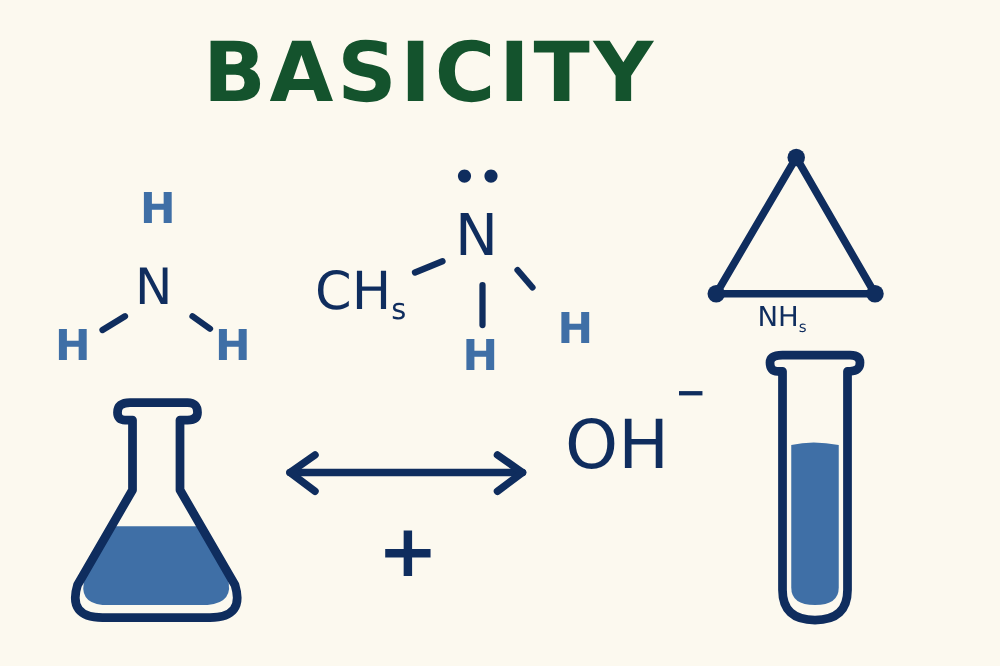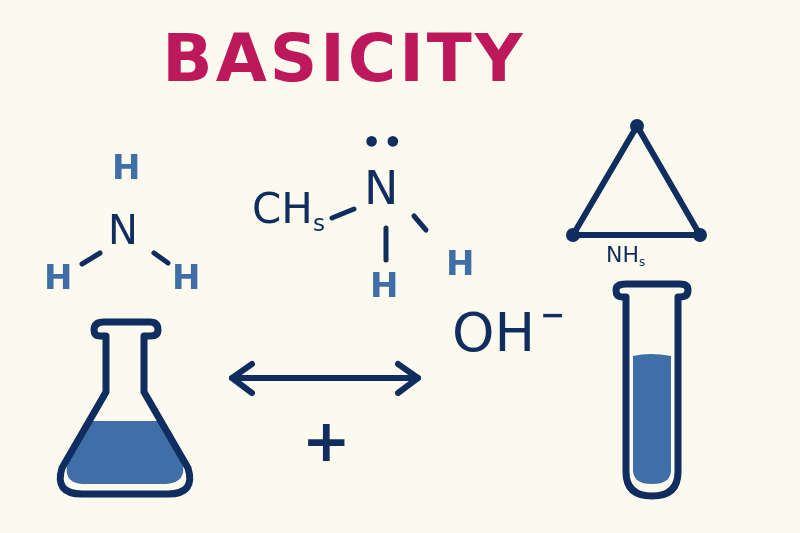--- a/index.html
+++ b/index.html
@@ -13,21 +13,21 @@
     .navy { color: #0f2d5e; }
     .blue { color: #3f6fa6; }
     .abs { position: absolute; }
     #title {
       left: 0; width: 688px; top: 26px;
       text-align: center;
       font-family: "DejaVu Sans", sans-serif;
       font-weight: bold;
       font-size: 66px;
       letter-spacing: 3px;
-      color: #be185d;
+      color: #14532d;
       line-height: 1;
     }
     .atom {
       font-family: "DejaVu Sans", sans-serif;
       font-weight: bold;
       font-size: 34px;
       line-height: 1;
     }
     .atomN {
       font-family: "DejaVu Sans", sans-serif;
@@ -46,32 +46,32 @@
 <div>
   <div class="abs atom blue" style="left:112px; top:150px;">H</div>
   <div class="abs atomN" style="left:108px; top:210px; font-size:40px;">N</div>
   <div class="abs atom blue" style="left:44px; top:260px;">H</div>
   <div class="abs atom blue" style="left:172px; top:260px;">H</div>
 </div>
 
 <div>
   <div class="abs navy" style="left:362px; top:128px; font-size:30px; font-weight:bold; letter-spacing:2px; line-height:1;">••</div>
   <div class="abs atomN" style="left:364px; top:165px; font-size:46px;">N</div>
-  <div class="abs navy" style="left:252px; top:188px; font-size:42px; line-height:1;">
+  <div class="abs navy" style="left:252px; top:212px; font-size:42px; line-height:1;">
     <span>CH</span><span class="sub">s</span>
   </div>
   <div class="abs atom blue" style="left:370px; top:268px;">H</div>
   <div class="abs atom blue" style="left:446px; top:246px;">H</div>
 </div>
 
 <div class="abs navy" style="left:606px; top:196px; font-size:22px; line-height:1;margin-top:48px;">
   <span>NH</span><span class="sub">s</span>
 </div>
 
-<div class="abs navy" style="left:452px; top:306px; font-size:54px; line-height:1;">
+<div class="abs navy" style="left:452px; top:329px; font-size:54px; line-height:1;">
   <span>OH</span>
 </div>
 <div class="abs navy" style="left:540px; top:300px; font-size:30px; font-weight:bold; line-height:1;">−</div>
 
 <div class="abs navy" style="left:302px; top:412px; font-size:58px; font-weight:bold; line-height:1;">+</div>
 
 <svg width="800" height="533" viewBox="0 0 800 533">
 
   <g stroke="#0f2d5e" stroke-width="5" stroke-linecap="round">
     <line x1="82" y1="264" x2="100" y2="253"></line>

